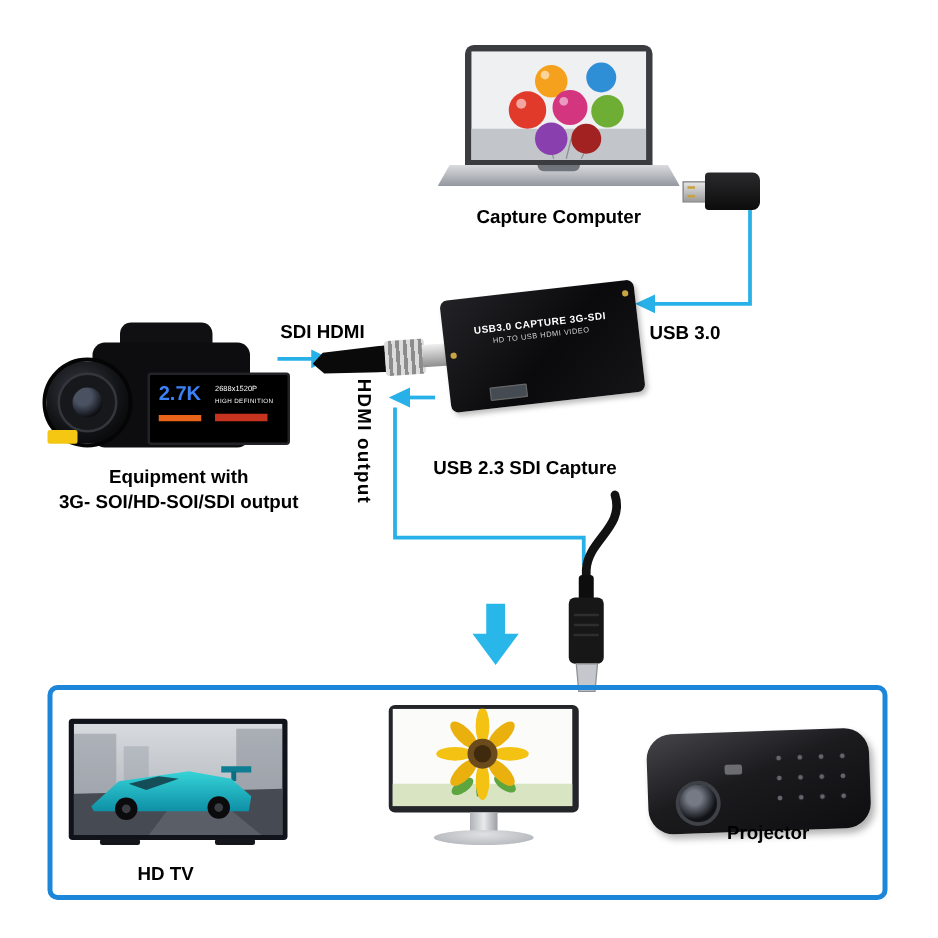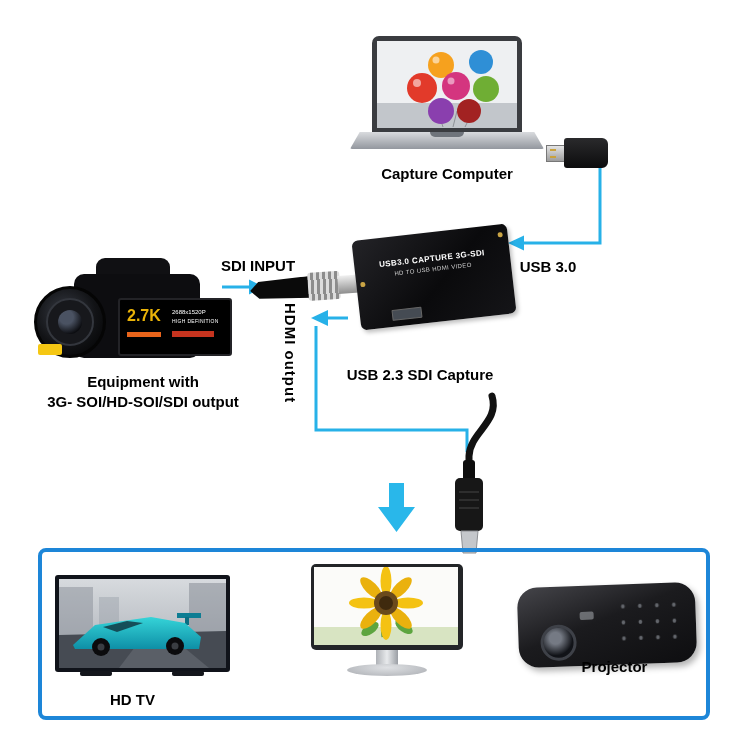--- a/index.html
+++ b/index.html
@@ -54,21 +54,21 @@
   .cam-body{position:absolute;left:40px;top:16px;width:126px;height:84px;background:#0d0d10;border-radius:10px;}
   .cam-lens-o{position:absolute;left:0px;top:28px;width:72px;height:72px;border-radius:50%;
     background:radial-gradient(circle at 42% 38%,#2c2f36 0 18%,#121316 55%,#000 100%);
     border:3px solid #050505;box-sizing:border-box;}
   .cam-lens-m{position:absolute;left:12px;top:40px;width:48px;height:48px;border-radius:50%;
     background:#17181c;border:2px solid #33363d;box-sizing:border-box;}
   .cam-lens-i{position:absolute;left:24px;top:52px;width:24px;height:24px;border-radius:50%;
     background:radial-gradient(circle at 35% 30%,#4a5262 0 30%,#0c0d11 75%);}
   .cam-screen{position:absolute;left:84px;top:40px;width:114px;height:58px;background:#000;
     border:2px solid #232327;border-radius:3px;box-sizing:border-box;}
-  .cam-res{position:absolute;left:7px;top:7px;color:#eab308;font-size:16px;font-weight:700;}
+  .cam-res{position:absolute;left:7px;top:7px;color:#3b82f6;font-size:16px;font-weight:700;}
   .cam-d1{position:absolute;left:52px;top:9px;color:#fff;font-size:6px;}
   .cam-d2{position:absolute;left:52px;top:18px;color:#fff;font-size:5px;letter-spacing:.3px;}
   .cam-or1{position:absolute;left:7px;top:32px;width:34px;height:5px;background:#e8641b;}
   .cam-or2{position:absolute;left:52px;top:31px;width:42px;height:6px;background:#c6341f;}
   .cam-ylw{position:absolute;left:4px;top:86px;width:24px;height:11px;background:#f5c713;border-radius:2px;}
   
   .outbox{left:38px;top:548px;width:672px;height:172px;border:4px solid #1d86d8;border-radius:8px;box-sizing:border-box;}
   
   .tv{left:55px;top:575px;width:175px;height:97px;background:#10131a;border-radius:3px;padding:4px;box-sizing:border-box;}
   .tv-feet{left:80px;top:671px;width:125px;height:5px;}
@@ -158,21 +158,21 @@
   </div>
 
   <div class="abs cap-box">
     <div class="cap-text1">USB3.0 CAPTURE 3G-SDI</div>
     <div class="cap-text2">HD TO USB HDMI VIDEO</div>
     <div class="cap-hdmi"></div>
     <span class="cap-gold" style="left:4px;top:42px"></span>
     <span class="cap-gold" style="right:5px;top:8px"></span>
   </div>
 
-  <div class="abs label" style="left:168px;top:256px;width:180px;">SDI INPUT</div>
+  <div class="abs label" style="left:168px;top:256px;width:180px;">SDI HDMI</div>
 
   <div class="abs label" style="left:320px;top:365px;width:200px;">USB 2.3 SDI Capture</div>
 
   <div class="abs vlabel" style="left:282px;top:303px;">HDMI output</div>
 
   <div class="abs cam">
     <div class="cam-hump"></div>
     <div class="cam-body"></div>
     <div class="cam-lens-o"></div>
     <div class="cam-lens-m"></div>

